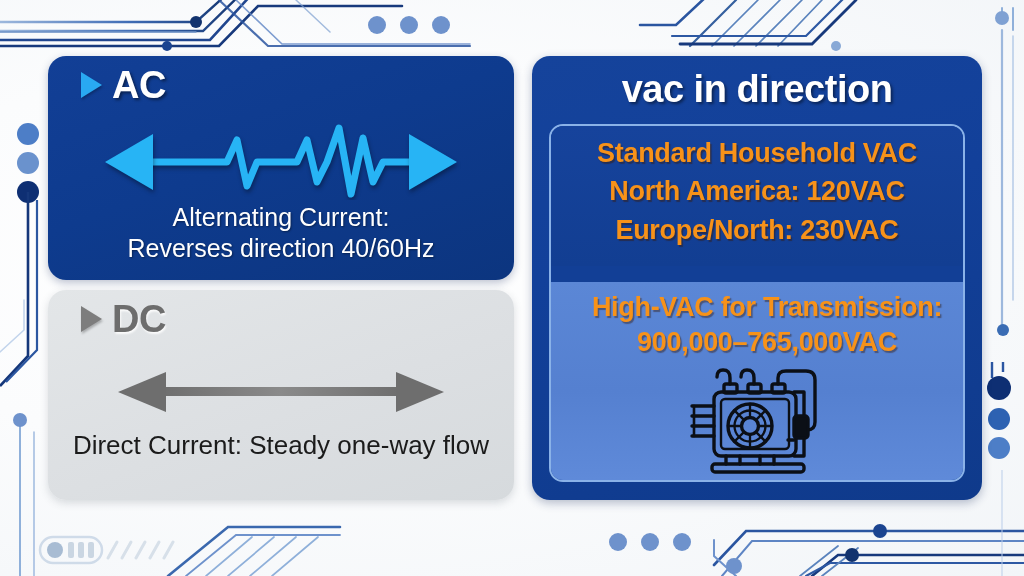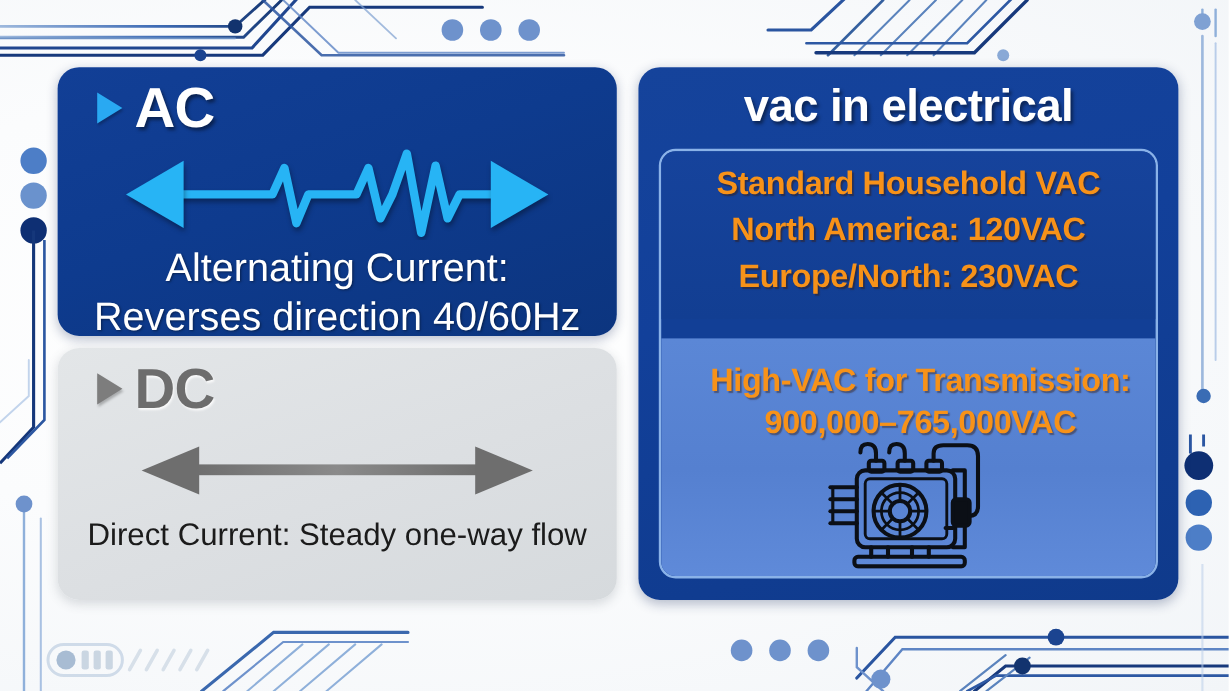--- a/index.html
+++ b/index.html
@@ -75,21 +75,21 @@
   .tri {
     width: 0; height: 0;
     border-top: 13px solid transparent;
     border-bottom: 13px solid transparent;
     border-left: 21px solid #29a9f2;
     filter: drop-shadow(1px 2px 1px rgba(0,0,0,0.25));
   }
   #dc-card .tri { border-left-color: #7d7d7d; }
 
   .card-title {
-    font-size: 47px;
+    font-size: 38px;
     font-weight: bold;
     color: #ffffff;
     letter-spacing: -0.5px;
     text-shadow: 2px 2px 3px rgba(0,0,0,0.45);
     line-height: 1;
   }
   #dc-card .card-title {
     color: #6d6d6d;
     text-shadow: 1px 2px 2px rgba(255,255,255,0.85);
   }
@@ -101,21 +101,21 @@
   }
   #ac-wave-wrap { top: 68px; }
   #dc-arrow-wrap { top: 78px; }
 
   .card-caption {
     position: absolute;
     left: 0;
     width: 466px;
     text-align: center;
     color: #ffffff;
-    font-size: 33px;
+    font-size: 25px;
     line-height: 1.25;
     text-shadow: 1px 1px 2px rgba(0,0,0,0.4);
   }
   #ac-caption { top: 146px; }
 
   #dc-caption {
     position: absolute;
     left: 0;
     width: 466px;
     top: 140px;
@@ -190,21 +190,21 @@
     letter-spacing: -0.3px;
     text-shadow: 1.5px 1.5px 1px rgba(60,25,0,0.45);
   }
 
   #transmission-block .orange-line {
     font-size: 27px;
     line-height: 1.28;
     text-shadow: 1.5px 1.5px 1px rgba(50,20,0,0.42);
   }
 
-  #transmission-lines { padding-top: 18px; margin-left: 20px; }
+  #transmission-lines { padding-top: 8px; margin-left: 20px; }
 
   #transformer-icon-wrap {
     position: absolute;
     left: 50%;
     transform: translateX(-50%);
     top: 86px;
   }
 </style>
 </head>
 <body>
@@ -389,21 +389,21 @@
           <polygon points="328,24 280,4 280,44" fill="#6e6e6e"></polygon>
         </svg>
       </div>
 
       <div id="dc-caption">Direct Current: Steady one-way flow</div>
     </div>
   </div>
 
   <div id="right-panel">
 
-    <div id="panel-title">vac in electrical</div>
+    <div id="panel-title">vac in direction</div>
 
     <div id="inner-box">
 
       <div id="household-block">
         <div class="orange-line">Standard Household VAC</div>
         <div class="orange-line">North America: 120VAC</div>
         <div class="orange-line">Europe/North: 230VAC</div>
       </div>
 
       <div id="transmission-block">

